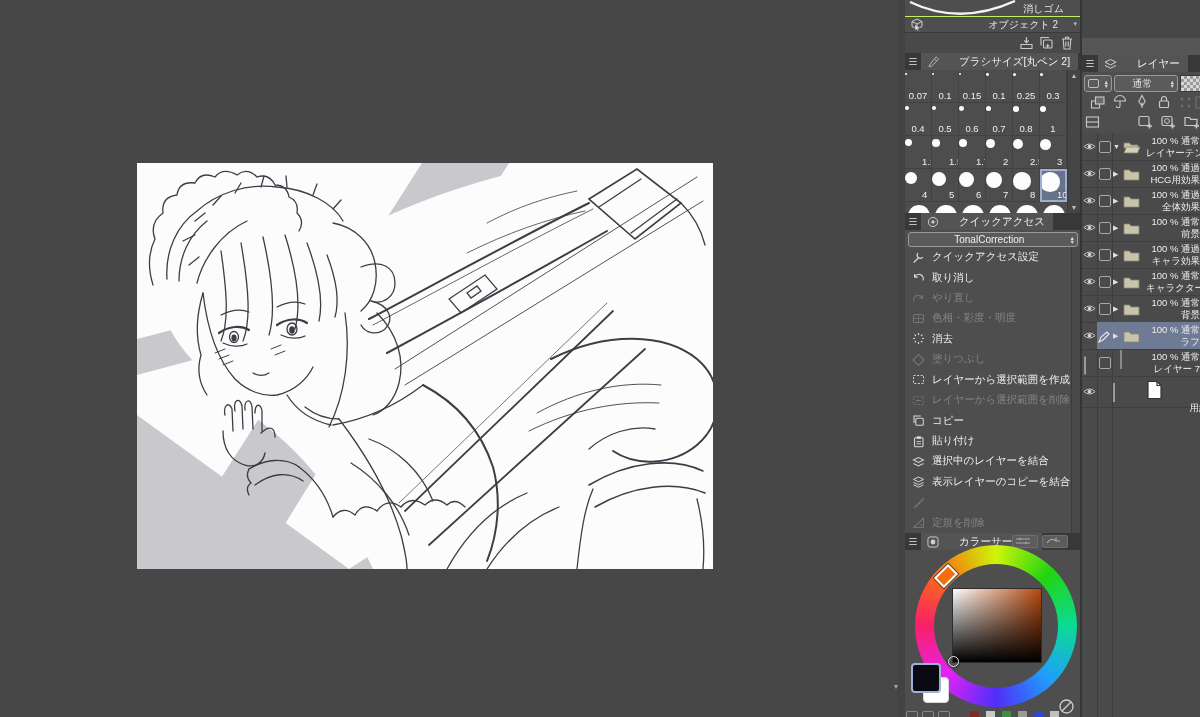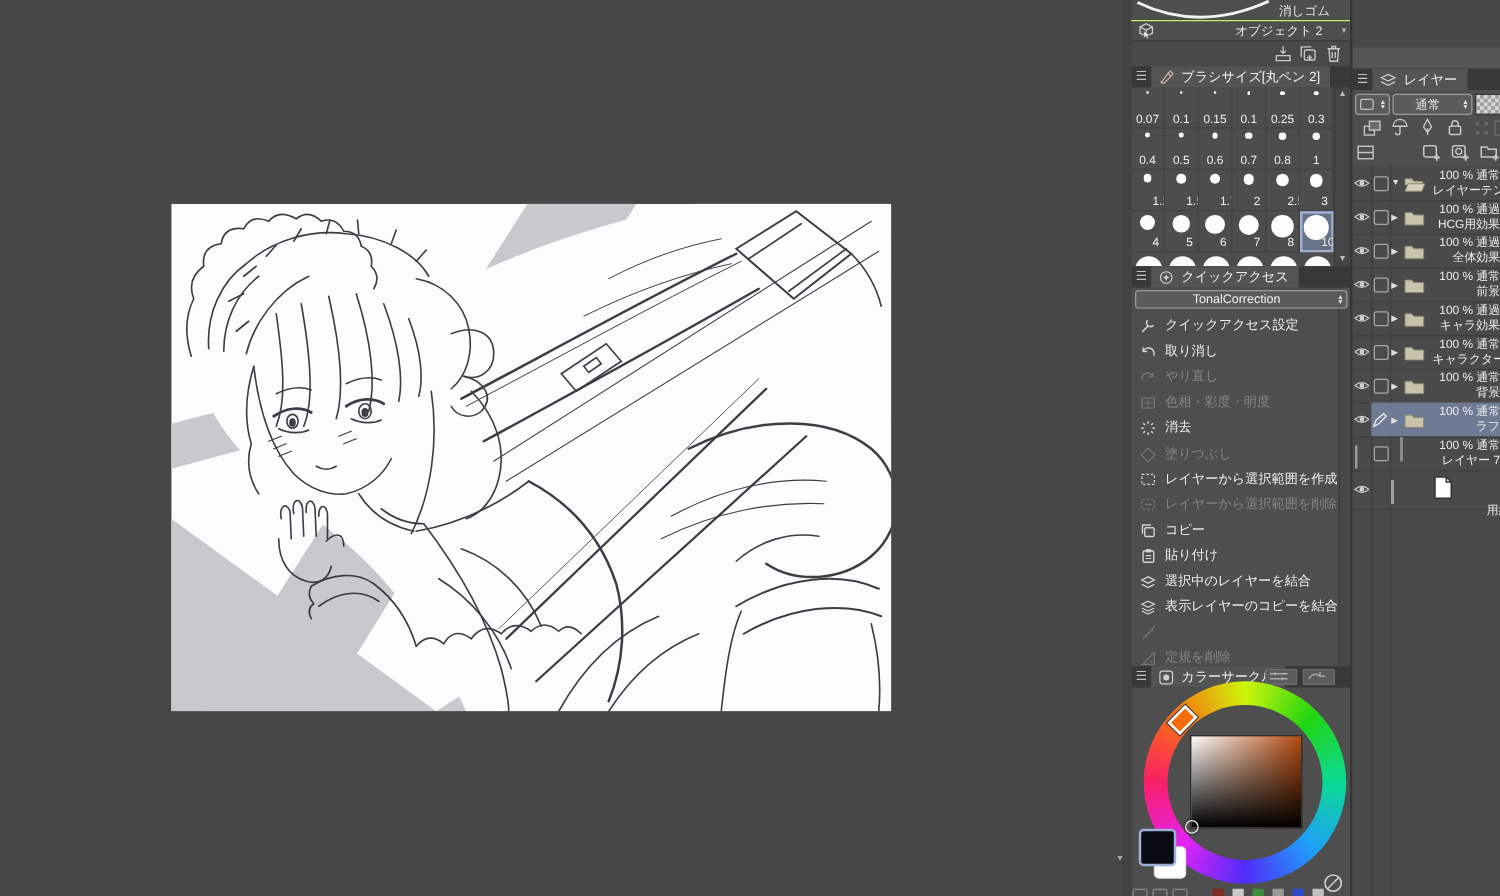--- a/index.html
+++ b/index.html
@@ -3,40 +3,40 @@
 <meta charset="utf-8">
 <style>
   html,body{margin:0;padding:0;background:#2e2e2e;}
   #app{position:relative;width:1200px;height:717px;background:#474747;overflow:hidden;
        font-family:"Liberation Sans","DejaVu Sans",sans-serif;color:#e6e6e6;
        -webkit-font-smoothing:antialiased;}
   .abs{position:absolute;}
   .panel{position:absolute;background:#4e4e4e;}
   .tabbar{position:absolute;left:0;right:0;height:17px;background:#383838;display:flex;align-items:center;}
   .hamb{width:16px;height:17px;display:flex;align-items:center;justify-content:center;color:#c4c4c4;font-size:10px;cursor:pointer;}
-  .tab{height:17px;display:flex;align-items:center;gap:6px;background:#545454;padding:0 8px 0 6px;font-size:10.5px;color:#f2f2f2;white-space:nowrap;}
+  .tab{height:17px;display:flex;align-items:center;gap:20px;background:#545454;padding:0 8px 0 6px;font-size:10.5px;color:#f2f2f2;white-space:nowrap;}
   .tab svg{flex:0 0 auto;}
   .smalltxt{font-size:10px;color:#e8e8e8;}
   
   .tool-row{position:absolute;left:0;right:0;display:flex;align-items:center;}
   
   #brush-grid{position:absolute;left:905px;top:70px;width:162px;height:132px;display:grid;
     grid-template-columns:repeat(6,1fr);grid-template-rows:repeat(4,33px);background:#4d4d4d;}
-  .bcell{position:relative;border-right:1px solid #424242;border-bottom:1px solid #424242;display:flex;flex-direction:column;align-items:center;justify-content:flex-start;overflow:hidden;cursor:pointer;}
+  .bcell{position:relative;border-right:1px solid #424242;border-bottom:1px solid #424242;display:flex;flex-direction:column;justify-content:flex-start;overflow:hidden;cursor:pointer;}
   .bdot{background:#fdfdfd;border-radius:50%;margin-top:3px;flex:0 0 auto;}
   .blab{position:absolute;bottom:1px;left:0;right:0;text-align:center;font-size:9.5px;color:#f0f0f0;line-height:11px;}
   .chip .blab{text-shadow:0 0 3px #555;background:rgba(120,120,120,.55);margin:0 17px;border-radius:2px;}
   .bsel{outline:2px solid #9db0d2;outline-offset:-2px;background:#68738a;}
   #brush-partial{position:absolute;left:905px;top:202px;width:162px;height:11px;display:grid;grid-template-columns:repeat(6,1fr);overflow:hidden;background:#4d4d4d;}
   .bpart{width:22px;height:22px;border-radius:50%;background:#fdfdfd;margin:3px auto 0;}
   .vscroll{position:absolute;width:12px;background:#454545;border-left:1px solid #3a3a3a;}
   .varrow{position:absolute;left:0;right:0;height:11px;text-align:center;font-size:7px;color:#bdbdbd;line-height:11px;cursor:pointer;}
   
   .qa-list{position:absolute;left:905px;top:247px;width:166px;height:286px;display:flex;flex-direction:column;background:#4e4e4e;}
-  .qa-item{flex:1;display:flex;align-items:flex-end;gap:7px;padding-left:7px;font-size:10.5px;color:#efefef;cursor:pointer;}
+  .qa-item{flex:1;display:flex;align-items:center;gap:7px;padding-left:7px;font-size:10.5px;color:#efefef;cursor:pointer;}
   .qa-item svg{color:#d3d3d3;flex:0 0 auto;}
   .qa-item.disabled{color:#858585;}
   .qa-item.disabled svg{color:#747474;}
   .combo{background:#5b5b5b;border:1px solid #9a9a9a;border-radius:3px;display:flex;align-items:center;cursor:pointer;}
   .updown{display:flex;flex-direction:column;line-height:4px;font-size:5.5px;color:#dcdcdc;margin-left:auto;padding-right:2px;}
   
   .lrow{position:absolute;left:1082px;width:118px;border-bottom:1px solid #3e3e3e;cursor:pointer;}
   .lrow.sel::after{content:"";position:absolute;left:15px;top:0;bottom:0;right:0;background:#6f7b94;z-index:0;}
   .lrow>*{position:relative;z-index:1;}
   .leye{position:absolute;left:0;width:15px;top:0;bottom:0;display:flex;align-items:center;justify-content:center;cursor:pointer;}

